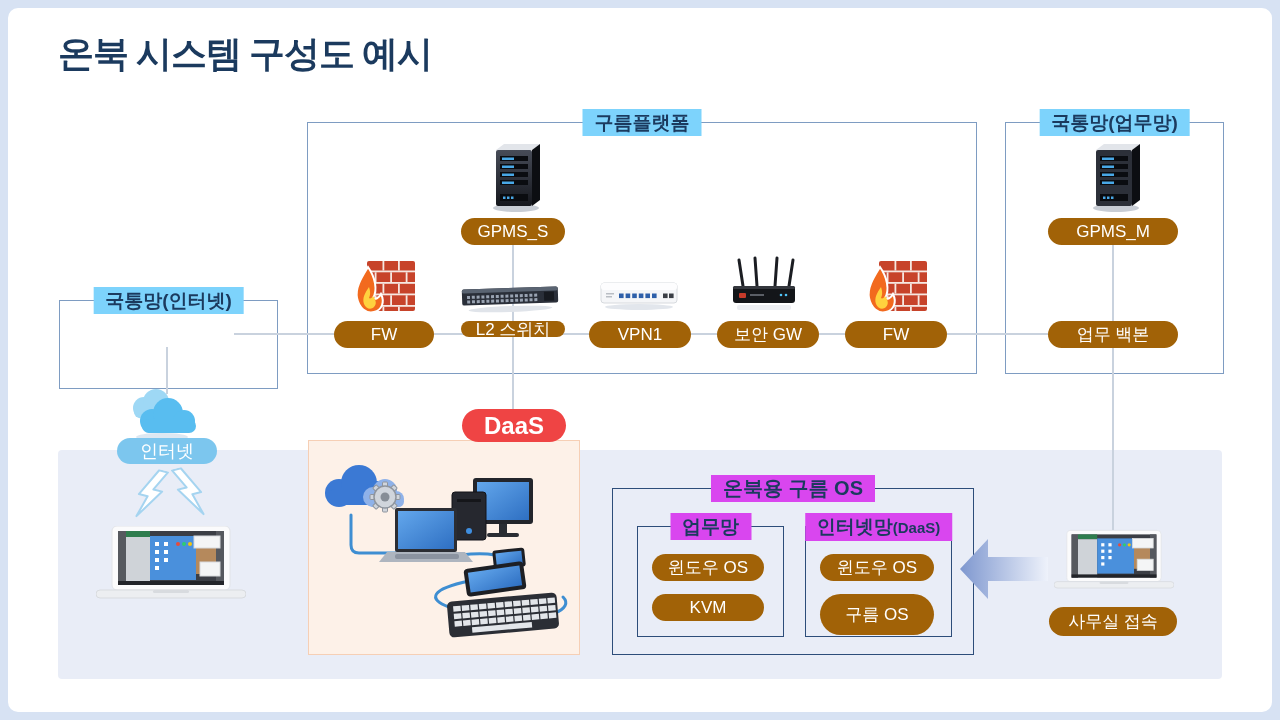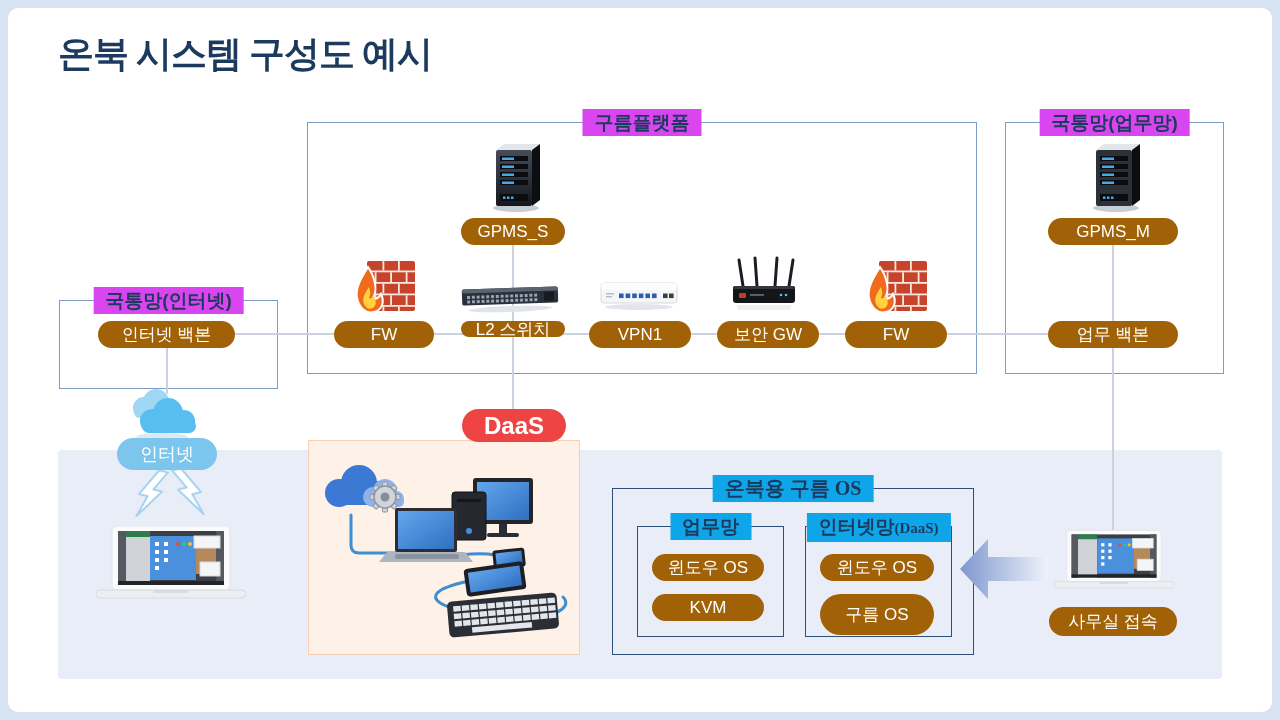--- a/index.html
+++ b/index.html
@@ -9,23 +9,23 @@
         background:#ffffff;border-radius:10px;}
   .title{position:absolute;left:58px;top:30px;font-size:36px;font-weight:bold;
          color:#1b3a5e;letter-spacing:-1px;z-index:6;font-family:Liberation Serif, serif;}
   .band{position:absolute;left:58px;top:450px;width:1164px;height:229px;
         background:#e9edf7;border-radius:4px;z-index:0;}
   .peach{position:absolute;left:308px;top:440px;width:270px;height:213px;
          background:#fdf1e8;border:1px solid #f6cfb5;z-index:1;}
   .frame{position:absolute;border:1px solid #7e9cc2;z-index:2;}
   .frame.dark{border-color:#2d4d7a;}
   .legend{position:absolute;top:-14px;left:50%;transform:translateX(-50%);
-          background:#d946ef;padding:0 12px;font-size:19px;font-weight:600;
+          background:#7dd3fc;padding:0 12px;font-size:19px;font-weight:600;
           color:#1b3a5e;white-space:nowrap;line-height:27px;}
-  .legend.on-band{background:#0ea5e9;font-family:Liberation Serif, serif;}
+  .legend.on-band{background:#d946ef;}
   .legend .suffix{font-size:15px;}
   .pill{position:absolute;display:flex;align-items:center;justify-content:center;
         background:#a16207;color:#ffffff;border-radius:999px;font-size:17px;
         z-index:5;white-space:nowrap;}
   .pill.sky{background:#7cc6ee;font-size:18px;}
   .hline,.vline{position:absolute;background:#c9d2de;z-index:3;}
   .icon{position:absolute;z-index:4;line-height:0;}
   .daas-badge{position:absolute;left:462px;top:409px;width:104px;height:33px;
         background:#ef4444;color:#ffffff;border-radius:999px;display:flex;
         align-items:center;justify-content:center;font-size:24px;font-weight:bold;z-index:6;}
@@ -471,29 +471,28 @@
           <linearGradient id="arrG" x1="0" y1="0" x2="1" y2="0">
         <stop offset="0" stop-color="#7e97cf"></stop>
             <stop offset="1" stop-color="#eef2fb"></stop>
           </linearGradient>
         </defs>
       <polygon points="0,32 28,2 28,20 88,20 88,44 28,44 28,62" fill="url(#arrG)"></polygon>
     </svg>
   </span>
 
   <div class="pill" style="left:461px;top:218px;width:104px;height:27px;">GPMS_S</div>
-  <div class="pill" style="left:98px;top:321px;width:137px;height:27px;">인터넷 백본</div>
   <div class="pill" style="left:334px;top:321px;width:100px;height:27px;">FW</div>
   <div class="pill" style="left:461px;top:321px;width:104px;height:16px;">L2 스위치</div>
   <div class="pill" style="left:589px;top:321px;width:102px;height:27px;">VPN1</div>
   <div class="pill" style="left:717px;top:321px;width:102px;height:27px;">보안 GW</div>
   <div class="pill" style="left:845px;top:321px;width:102px;height:27px;">FW</div>
   <div class="pill" style="left:1048px;top:218px;width:130px;height:27px;">GPMS_M</div>
   <div class="pill" style="left:1048px;top:321px;width:130px;height:27px;">업무 백본</div>
-  <div class="pill sky" style="left:117px;top:438px;width:100px;height:32px;">인터넷</div>
+  <div class="pill sky" style="left:117px;top:438px;width:100px;height:26px;">인터넷</div>
   <div class="pill" style="left:1049px;top:607px;width:128px;height:29px;">사무실 접속</div>
   <div class="pill" style="left:652px;top:554px;width:112px;height:27px;">윈도우 OS</div>
   <div class="pill" style="left:652px;top:594px;width:112px;height:27px;">KVM</div>
   <div class="pill" style="left:820px;top:554px;width:114px;height:27px;">윈도우 OS</div>
   <div class="pill" style="left:820px;top:594px;width:114px;height:41px;">구름 OS</div>
 
   <div class="daas-badge">DaaS</div>
 </div>
 
 </body></html>

